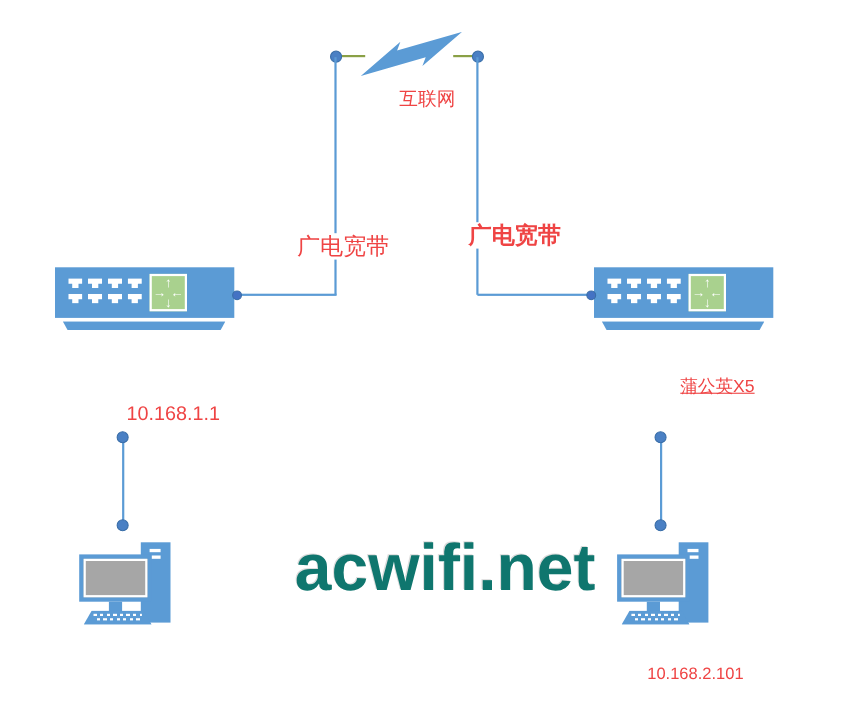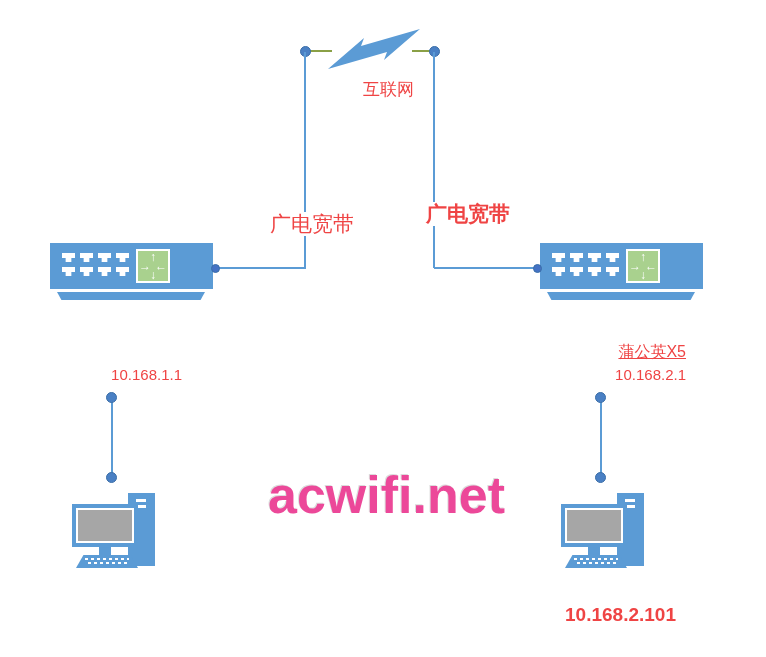--- a/index.html
+++ b/index.html
@@ -68,23 +68,23 @@
     background-image:
       repeating-linear-gradient(90deg,#fff 0 3px,rgba(0,0,0,0) 3px 6px),
       repeating-linear-gradient(90deg,#fff 0 3px,rgba(0,0,0,0) 3px 6px);
     background-size:100% 2px,100% 2px;
     background-position:0 0,3px 4px;
     background-repeat:no-repeat;
   }
 
   
   .watermark {
-    position:absolute; left:268px; top:465px;
-    font-size:52px; font-weight:bold; letter-spacing:0px;
-    color:#ec4899;
+    position:absolute; left:268px; top:481px;
+    font-size:60px; font-weight:bold; letter-spacing:0px;
+    color:#0f766e;
     text-shadow:1px 1px 0 #ffffff,-1px -1px 0 #DCDCDC;
     pointer-events:none;
   }
 
   .bolt { position:absolute; left:326px; top:29px; }
 </style>
 </head>
 <body>
 
 <div class="canvas">
@@ -143,23 +143,22 @@
   </div>
   <div class="switchbox" style="left:626px; top:249px;">
     <span class="ar-up">↑</span>
     <span class="ar-down">↓</span>
     <span class="ar-left">→</span>
     <span class="ar-right">←</span>
   </div>
   <div class="router-base" style="left:547px; top:292px;"></div>
   <div class="dot small" style="left:533px; top:264px;"></div>
 
-  <div class="lbl" style="left:12px; top:366px; width:170px; font-size:15px;">10.168.1.1</div>
+  <div class="lbl" style="left:30px; top:366px; width:170px; font-size:18px;">10.168.1.1</div>
   <div class="lbl" style="left:516px; top:343px; width:170px; font-size:16px;text-decoration:underline;">蒲公英X5</div>
-  <div class="lbl" style="left:516px; top:366px; width:170px; font-size:15px;">10.168.2.1</div>
 
   <div class="vline" style="left:111px; top:398px; height:80px;"></div>
   <div class="dot" style="left:106px; top:392px;"></div>
   <div class="dot" style="left:106px; top:472px;"></div>
 
   <div class="vline" style="left:600px; top:398px; height:80px;"></div>
   <div class="dot" style="left:595px; top:392px;"></div>
   <div class="dot" style="left:595px; top:472px;"></div>
 
   <div class="watermark">acwifi.net</div>
@@ -183,15 +182,15 @@
     <div class="dash" style="left:68px; top:17px;"></div>
     <div class="monitor">
       <div class="screen"></div>
     </div>
     <div class="stand"></div>
     <div class="keyboard">
       <div class="keys"></div>
     </div>
   </div>
 
-  <div class="lbl" style="left:526px; top:604px; width:150px; font-size:19px;font-weight:bold;">10.168.2.101</div>
+  <div class="lbl" style="left:526px; top:604px; width:150px; font-size:15px;">10.168.2.101</div>
 
 </div>
 
 </body></html>

